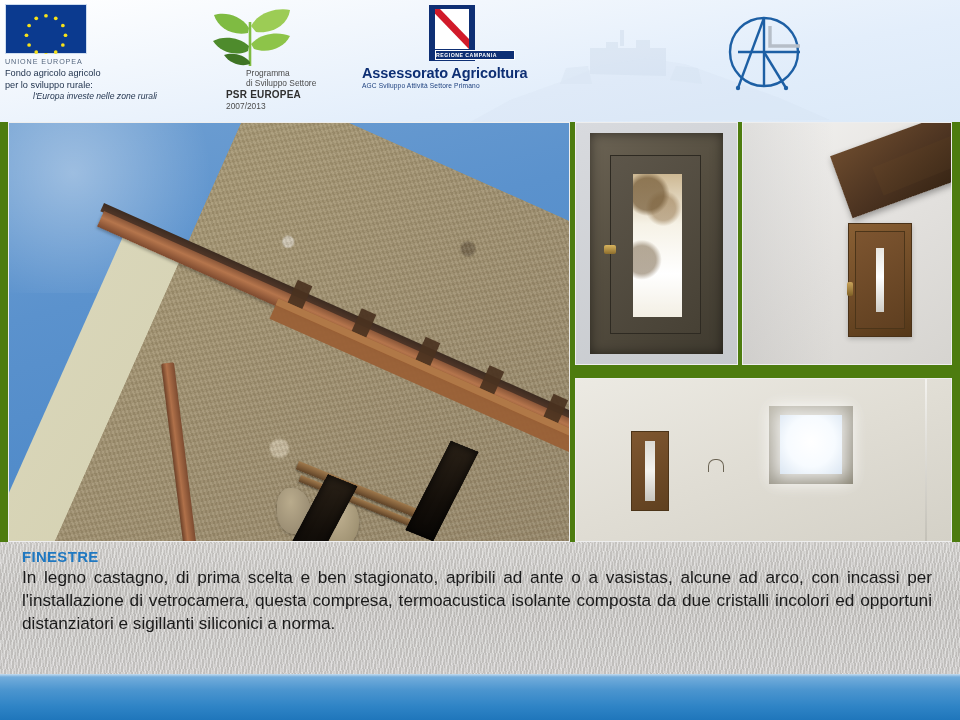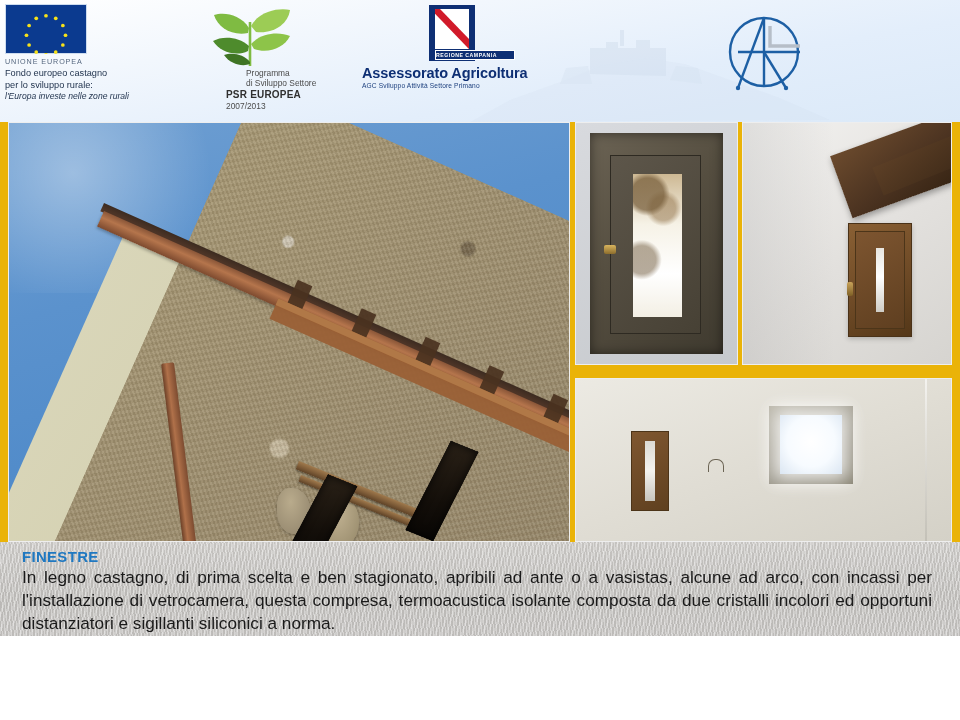--- a/index.html
+++ b/index.html
@@ -9,23 +9,23 @@
   }
   body {
     width: 960px;
     height: 720px;
     font-family: "Liberation Sans", sans-serif;
     overflow: hidden;
   }
   .slide {
     position: relative;
     width: 960px;
-    height: 636px;
+    height: 720px;
     overflow: hidden;
-    background: #eab308;
+    background: #4d7c0f;
   }
 
   
   .header {
     position: absolute;
     left: 0; top: 0;
     width: 960px; height: 122px;
     background: linear-gradient(170deg, #ffffff 0%, #f2f7fd 30%, #e3eefb 65%, #dbe9f8 100%);
     overflow: hidden;
   }
@@ -55,21 +55,21 @@
     margin-top: 3px;
     color: #1a2a44;
     line-height: 1.32;
   }
   .eu-line1 {
     font-size: 7.2px;
     letter-spacing: 0.9px;
     color: #55677f;
   }
   .eu-line2, .eu-line3 { font-size: 9.2px; color: #23354f; }
-  .eu-line4 { font-size: 8.6px; font-style: italic; color: #23354f; }
+  .eu-line4 { font-size: 8.6px; font-style: italic; color: #23354f; text-align: center; }
 
   
   .psr-block {
     position: absolute;
     left: 200px; top: 6px;
     width: 120px;
     text-align: left;
   }
   .psr-leaf { width: 96px; height: 62px; display: block; margin-left: 4px; }
   .psr-text {
@@ -416,21 +416,21 @@
               <circle cx="31" cy="48.3" r="1.9"></circle>
             <circle cx="23.7" cy="41" r="1.9"></circle>
               <circle cx="21" cy="31" r="1.9"></circle>
             <circle cx="23.7" cy="21" r="1.9"></circle>
               <circle cx="31" cy="13.7" r="1.9"></circle>
           </g>
         </svg>
       </div>
       <div class="eu-text">
         <div class="eu-line1">UNIONE EUROPEA</div>
-        <div class="eu-line2">Fondo europeo castagno</div>
+        <div class="eu-line2">Fondo agricolo agricolo</div>
         <div class="eu-line3">per lo sviluppo rurale:</div>
         <div class="eu-line4">l'Europa investe nelle zone rurali</div>
       </div>
     </div>
 
     <div class="psr-block">
       <svg class="psr-leaf" viewBox="0 0 96 62">
         <path d="M46 60 C46 44 46 30 46 16" stroke="#7fbb42" stroke-width="2.6" fill="none"></path>
         <path d="M47 20 C56 4 76 2 86 4 C84 18 70 28 52 26 Z" fill="#9ccc55"></path>
         <path d="M45 22 C36 8 20 6 10 9 C14 22 28 30 44 27 Z" fill="#7fbb42"></path>

